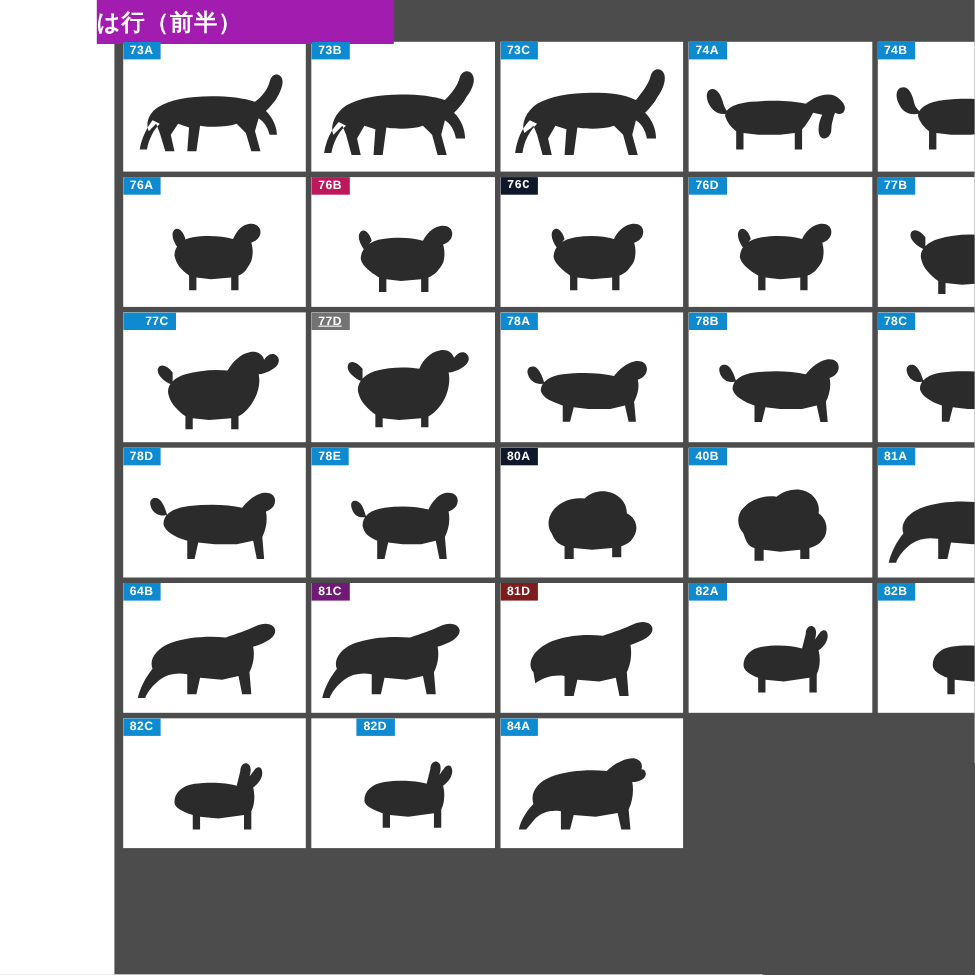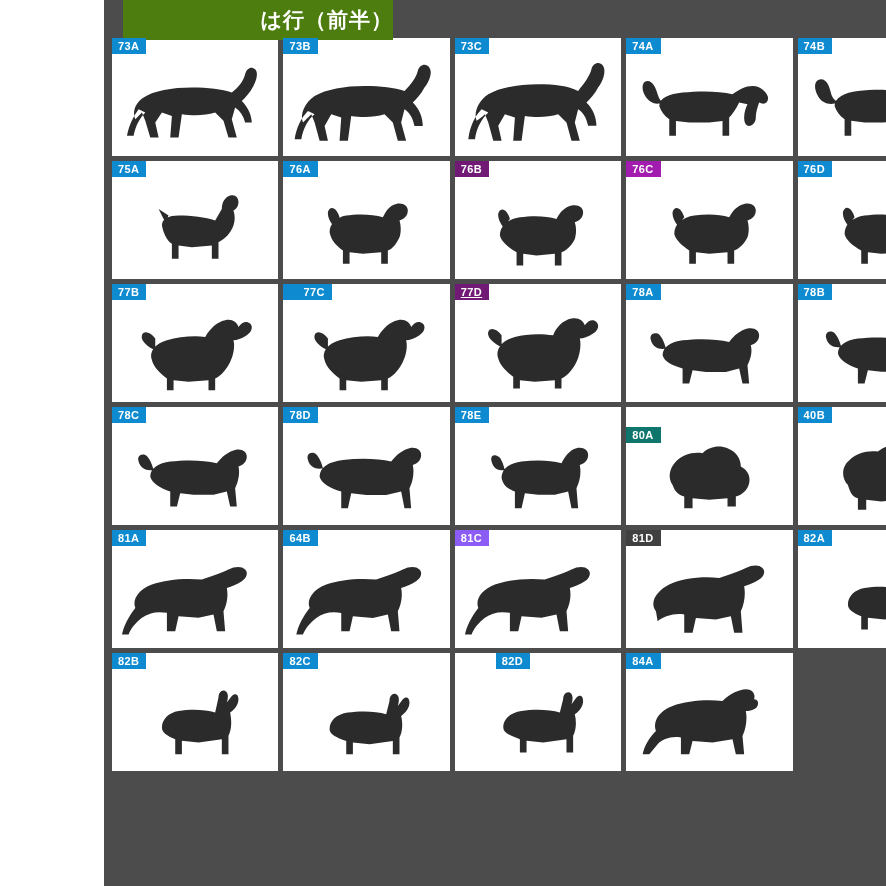--- a/index.html
+++ b/index.html
@@ -29,25 +29,24 @@
     background: #4c4c4c;
     box-sizing: border-box;
     padding: 38px 8px 8px 8px;
   }
   #title-bar {
     position: absolute;
     left: 88px;
     top: 0px;
     width: 270px;
     height: 40px;
-    background: #4d7c0f;
+    background: #a21caf;
     display: flex;
     align-items: center;
-    justify-content: flex-end;
-    margin-left: 35px;
+    justify-content: flex-start;
   }
   #title-text {
     color: #ffffff;
     font-size: 21px;
     font-weight: bold;
     letter-spacing: 1px;
     font-family: "DejaVu Sans", sans-serif;
   }
   #grid {
     display: grid;
@@ -160,54 +159,43 @@
           <div class="silhouette">
             <svg viewBox="0 0 100 70" preserveAspectRatio="xMidYMid meet">
               <path d="M22,36 C22,31 28,28 36,27 C46,26 58,26 66,28 C70,25 74,23 78,23 C81,23 83,25 84,27 C86,30 86,32 84,33 C82,34 81,33 80,32 C79,36 78,39 78,43 C78,46 76,48 74,48 C72,48 71,46 71,43 C71,39 72,36 73,34 L69,33 C67,37 65,40 63,42 L63,54 L59,54 L59,45 L51,46 L40,46 L32,45 L32,54 L28,54 L28,44 C25,42 23,39 22,36 Z M24,34 C19,36 14,34 12,30 C9,25 10,20 14,20 C17,20 19,24 20,29 C21,32 23,33 24,34 Z" fill="#2b2b2b"></path>
             </svg>
           </div>
           <div class="cell-labels" style="background: rgb(14, 139, 208);">
             <div class="label-jp">バセットハウンド 2</div>
           </div>
         </div>
         <div class="cell">
-          <div class="cell-code" style="background: rgb(14, 139, 208);">75A</div>
-          <div class="silhouette">
-            <svg viewBox="0 0 100 70" preserveAspectRatio="xMidYMid meet">
-              <path d="M30,34 C30,30 34,28 40,28 C48,28 56,29 62,31 L66,24 C66,20 68,17 71,16 C74,15 76,17 76,20 C76,22 75,24 73,25 C74,28 74,31 73,34 C71,39 68,42 64,44 L64,54 L60,54 L60,46 L48,47 L40,46 L40,54 L36,54 L36,45 C33,43 31,39 30,34 Z M32,32 L28,24 L34,28 Z" fill="#2b2b2b"></path>
-            </svg>
-          </div>
-          <div class="cell-labels" style="background: rgb(14, 139, 208);">
-            <div class="label-jp">バセンジー</div>
-          </div>
-        </div>
-        <div class="cell">
           <div class="cell-code" style="background: rgb(14, 139, 208);">76A</div>
           <div class="silhouette">
             <svg viewBox="0 0 100 70" preserveAspectRatio="xMidYMid meet">
               <path d="M28,38 C28,33 32,29 38,28 C44,27 54,27 60,29 C62,25 64,22 68,21 C72,20 75,22 75,25 C75,28 73,30 70,31 C71,34 71,38 70,41 C68,45 66,48 63,49 L63,57 L59,57 L59,50 L48,51 L40,50 L40,57 L36,57 L36,49 C32,46 29,43 28,38 Z M30,34 C27,30 26,26 28,24 C30,22 33,25 34,29 Z" fill="#2b2b2b"></path>
             </svg>
           </div>
           <div class="cell-labels" style="background: rgb(14, 139, 208);">
             <div class="label-jp">パグ 1</div>
           </div>
         </div>
         <div class="cell">
-          <div class="cell-code" style="background: #701a75;">76B</div>
+          <div class="cell-code" style="background: #be185d;">76B</div>
           <div class="silhouette">
             <svg viewBox="0 0 100 70" preserveAspectRatio="xMidYMid meet">
               <path d="M27,40 C27,34 32,30 39,29 C46,28 55,28 61,30 C63,26 66,23 70,22 C74,21 77,23 77,26 C77,29 75,31 72,32 C73,35 73,39 72,42 C70,46 67,49 64,50 L64,58 L60,58 L60,51 L49,52 L41,51 L41,58 L37,58 L37,50 C32,47 28,44 27,40 Z M29,35 C26,31 25,27 27,25 C29,23 32,26 33,30 Z" fill="#2b2b2b"></path>
             </svg>
           </div>
           <div class="cell-labels" style="background: rgb(14, 139, 208);">
             <div class="label-jp">パグ 2</div>
           </div>
         </div>
         <div class="cell">
-          <div class="cell-code" style="background: #a21caf;">76C</div>
+          <div class="cell-code" style="background: #0f172a; font-family: Liberation Mono, monospace;">76C</div>
           <div class="silhouette">
             <svg viewBox="0 0 100 70" preserveAspectRatio="xMidYMid meet">
               <path d="M29,39 C29,33 34,29 41,28 C48,27 56,27 62,29 C64,25 67,22 71,21 C75,20 78,22 78,25 C78,28 76,30 73,31 C74,34 74,38 73,41 C71,45 68,48 65,49 L65,57 L61,57 L61,50 L50,51 L42,50 L42,57 L38,57 L38,49 C34,46 30,43 29,39 Z M31,34 C28,30 27,26 29,24 C31,22 34,25 35,29 Z" fill="#2b2b2b"></path>
             </svg>
           </div>
           <div class="cell-labels" style="background: rgb(14, 139, 208);">
             <div class="label-jp">パグ 3</div>
           </div>
         </div>
         <div class="cell">
@@ -237,21 +225,21 @@
           <div class="silhouette">
             <svg viewBox="0 0 100 70" preserveAspectRatio="xMidYMid meet">
               <path d="M25,41 C23,36 27,31 34,29 C41,27 50,26 57,27 C60,22 64,18 69,17 C73,16 76,18 77,21 C79,18 82,17 84,19 C86,21 85,24 82,26 C79,28 76,29 74,29 C75,33 74,38 72,42 C70,46 67,50 63,52 L63,59 L59,59 L59,53 L47,54 L38,53 L38,59 L34,59 L34,52 C30,49 26,45 25,41 Z M27,35 C22,33 18,29 19,26 C20,23 24,24 27,28 Z" fill="#2b2b2b"></path>
             </svg>
           </div>
           <div class="cell-labels" style="background: rgb(14, 139, 208);">
             <div class="label-jp">パピヨン 3</div>
           </div>
         </div>
         <div class="cell">
-          <div class="cell-code" style="background: #701a75; text-decoration: underline;">77D</div>
+          <div class="cell-code" style="background: #737373; text-decoration: underline;">77D</div>
           <div class="silhouette">
             <svg viewBox="0 0 100 70" preserveAspectRatio="xMidYMid meet">
               <path d="M26,40 C24,35 28,29 36,27 C43,25 52,25 59,26 C61,21 65,17 70,16 C74,15 77,17 78,20 C80,17 83,16 85,18 C87,20 86,23 83,25 C80,27 77,28 75,28 C76,32 75,38 73,42 C71,46 68,50 64,52 L64,58 L60,58 L60,53 L48,54 L39,53 L39,58 L35,58 L35,51 C31,48 27,44 26,40 Z M28,33 C23,31 19,27 20,24 C21,21 25,22 28,26 Z" fill="#2b2b2b"></path>
             </svg>
           </div>
           <div class="cell-labels" style="background: rgb(14, 139, 208);">
             <div class="label-jp">パピヨン 4</div>
           </div>
         </div>
         <div class="cell">
@@ -303,21 +291,21 @@
           <div class="silhouette">
             <svg viewBox="0 0 100 70" preserveAspectRatio="xMidYMid meet">
               <path d="M28,38 C28,32 33,29 40,28 C48,27 57,27 64,29 C66,25 69,21 73,20 C77,19 80,21 80,24 C80,27 78,29 75,30 C76,35 75,40 73,44 L74,56 L70,56 L68,46 L60,48 L50,48 L42,47 L40,56 L36,56 L36,46 C31,44 29,42 28,38 Z M30,33 C26,34 23,32 22,28 C21,25 23,23 26,25 C28,26 29,30 30,33 Z" fill="#2b2b2b"></path>
             </svg>
           </div>
           <div class="cell-labels" style="background: rgb(14, 139, 208);">
             <div class="label-jp">ビーグル 5</div>
           </div>
         </div>
         <div class="cell">
-          <div class="cell-code" style="background: #0f766e; margin-top: 20px;">80A</div>
+          <div class="cell-code" style="background: #0f172a;">80A</div>
           <div class="silhouette">
             <svg viewBox="0 0 100 70" preserveAspectRatio="xMidYMid meet">
               <path d="M28,42 C25,38 26,32 30,28 C34,24 40,22 46,23 C50,19 56,18 61,20 C66,22 69,26 69,31 C73,33 75,37 74,41 C73,45 70,48 66,49 L66,55 L61,55 L61,50 L50,51 L40,50 L40,56 L35,56 L35,49 C31,48 29,45 28,42 Z" fill="#2b2b2b"></path>
             </svg>
           </div>
           <div class="cell-labels" style="background: rgb(14, 139, 208);">
             <div class="label-jp">ビションフリーゼ 1</div>
           </div>
         </div>
         <div class="cell">
@@ -347,32 +335,32 @@
           <div class="silhouette">
             <svg viewBox="0 0 100 70" preserveAspectRatio="xMidYMid meet">
               <path d="M16,42 C14,37 18,31 26,28 C34,25 46,24 56,25 C62,23 68,21 72,19 C76,17 80,17 82,19 C84,21 83,24 80,26 C77,28 74,29 71,30 C72,35 71,40 69,44 L70,56 L65,56 L63,46 L54,48 L42,47 L40,56 L35,56 L35,45 C29,44 24,45 20,48 C16,51 13,55 12,58 L8,58 C9,53 12,47 16,42 Z" fill="#2b2b2b"></path>
             </svg>
           </div>
           <div class="cell-labels" style="background: rgb(14, 139, 208);">
             <div class="label-jp">フラットコーテッドレトリバー 2</div>
           </div>
         </div>
         <div class="cell">
-          <div class="cell-code" style="background: #8b5cf6;">81C</div>
+          <div class="cell-code" style="background: #701a75;">81C</div>
           <div class="silhouette">
             <svg viewBox="0 0 100 70" preserveAspectRatio="xMidYMid meet">
               <path d="M14,42 C12,37 16,31 24,28 C32,25 44,24 54,25 C60,23 66,21 70,19 C74,17 78,17 80,19 C82,21 81,24 78,26 C75,28 72,29 69,30 C70,35 69,40 67,44 L68,56 L63,56 L61,46 L52,48 L40,47 L38,56 L33,56 L33,45 C27,44 22,45 18,48 C14,51 11,55 10,58 L6,58 C7,53 10,47 14,42 Z" fill="#2b2b2b"></path>
             </svg>
           </div>
           <div class="cell-labels" style="background: rgb(14, 139, 208);">
             <div class="label-jp">フラットコーテッドレトリバー 3</div>
           </div>
         </div>
         <div class="cell">
-          <div class="cell-code" style="background: #404040;">81D</div>
+          <div class="cell-code" style="background: #7f1d1d;">81D</div>
           <div class="silhouette">
             <svg viewBox="0 0 100 70" preserveAspectRatio="xMidYMid meet">
               <path d="M18,44 C14,39 18,32 26,28 C34,24 46,23 56,24 C62,22 68,20 72,18 C76,16 80,16 82,18 C84,20 83,23 80,25 C77,27 74,28 71,29 C72,34 71,40 69,44 L70,57 L65,57 L63,47 L54,49 L42,48 L40,57 L35,57 L35,46 C29,45 23,47 19,50 Z" fill="#2b2b2b"></path>
             </svg>
           </div>
           <div class="cell-labels" style="background: rgb(14, 139, 208);">
             <div class="label-jp">フラットコーテッドレトリバー 4</div>
           </div>
         </div>
         <div class="cell">

